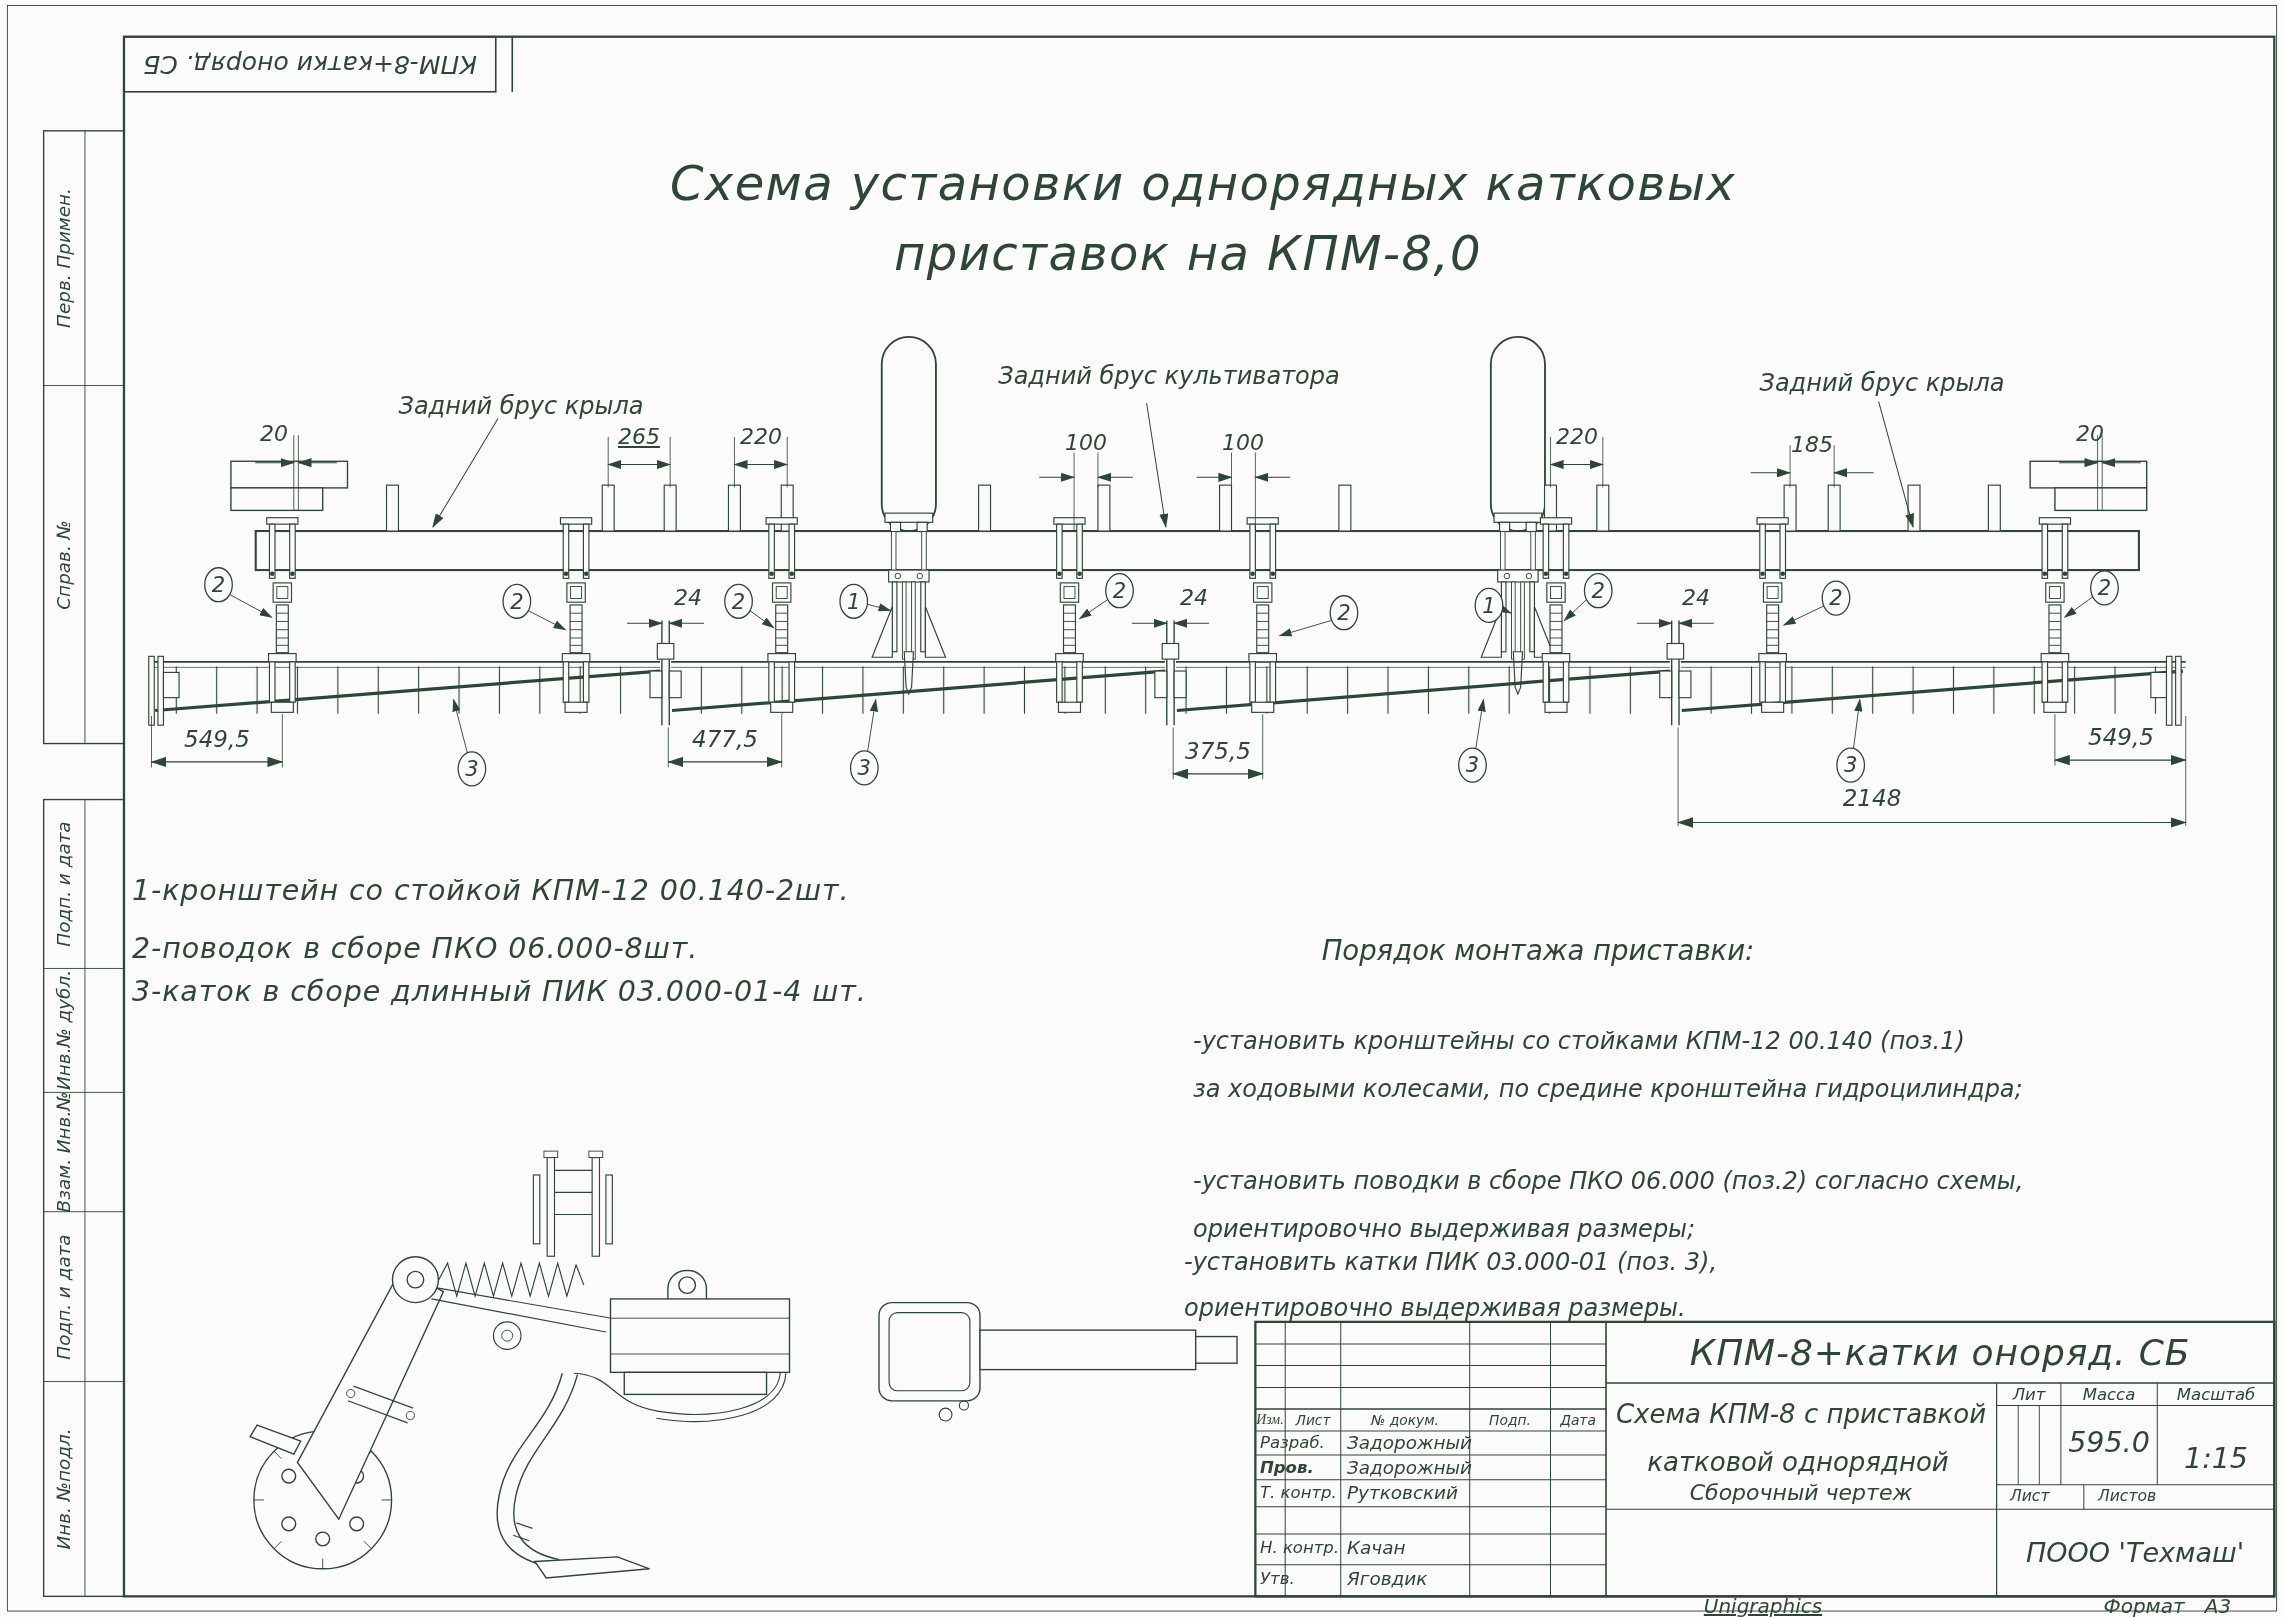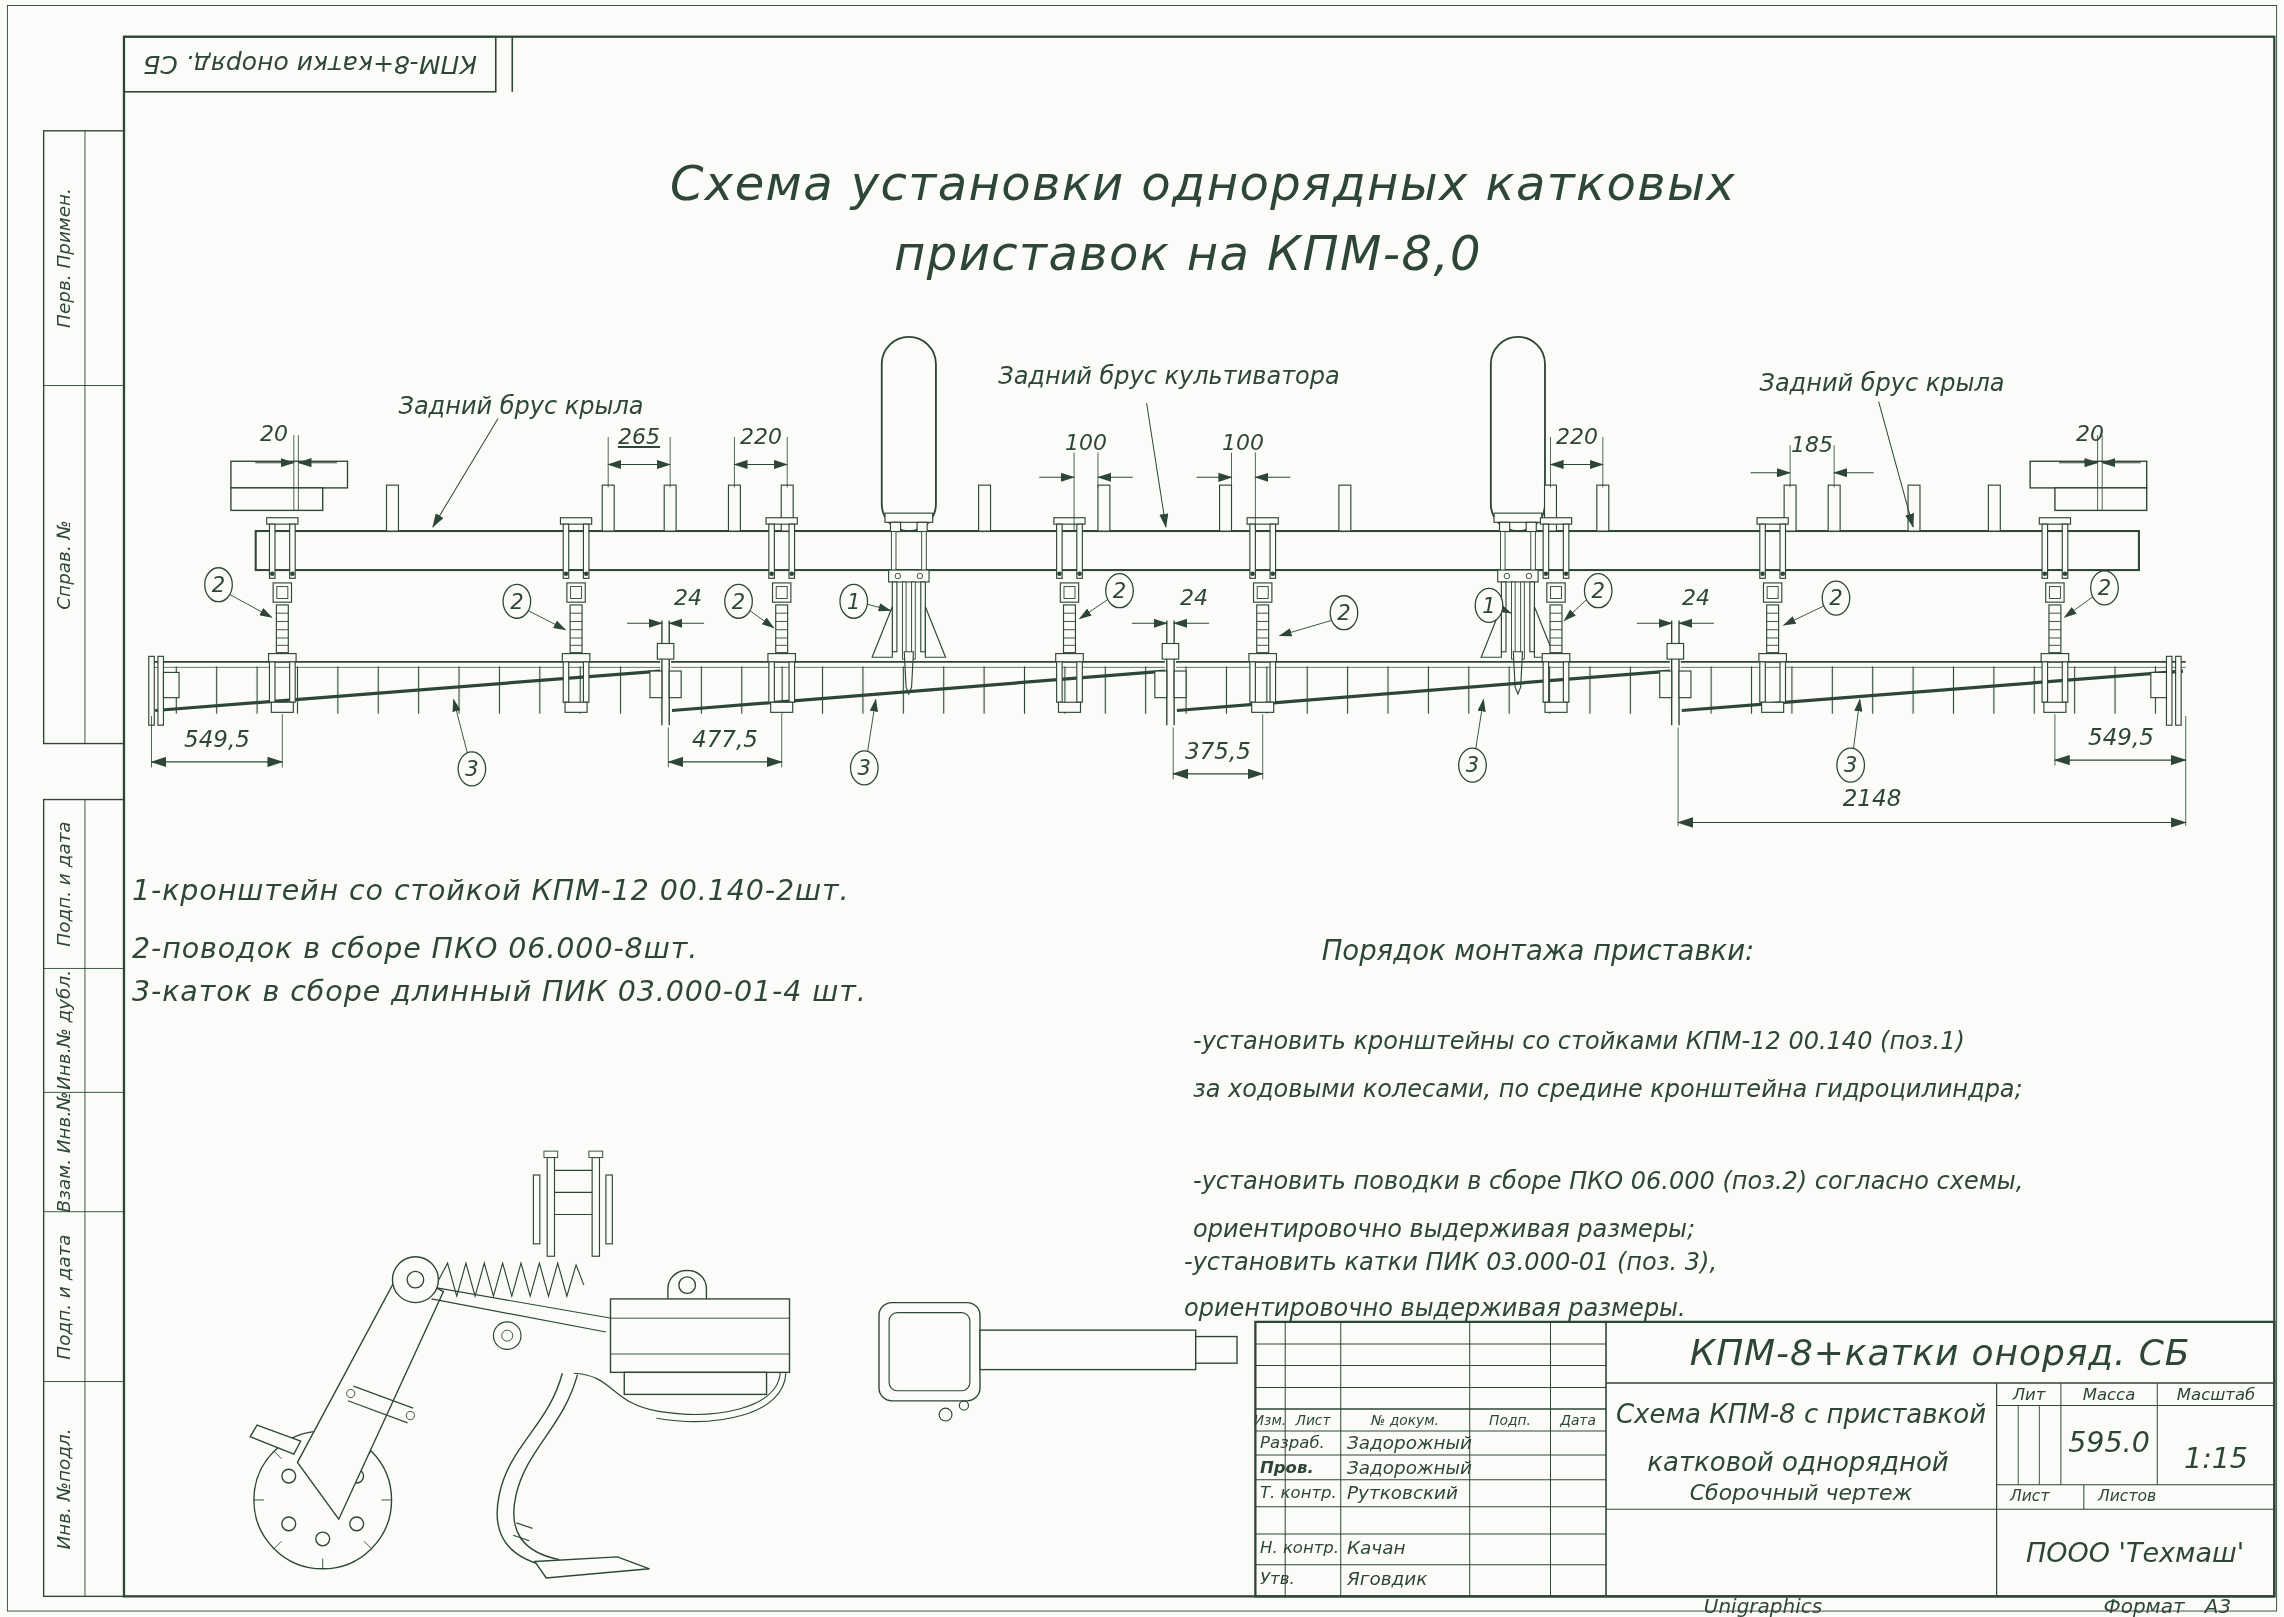--- a/index.html
+++ b/index.html
@@ -398,21 +398,21 @@
 <div class="t rot90" style="left:64px;top:884px;font-size:18.4px;">Подп. и дата</div>
 <div class="t rot90" style="left:64px;top:1030px;font-size:18.4px;">Инв.№ дубл.</div>
 <div class="t rot90" style="left:64px;top:1152px;font-size:18.4px;">Взам. Инв.№</div>
 <div class="t rot90" style="left:64px;top:1297px;font-size:18.4px;">Подп. и дата</div>
 <div class="t rot90" style="left:64px;top:1489px;font-size:18.4px;">Инв. №подл.</div>
 
 <div class="t tc" style="left:1940px;top:1334px;font-size:36px;letter-spacing:0.9px;">КПМ-8+катки оноряд. СБ</div>
 <div class="t tc" style="left:1801px;top:1401px;font-size:26px;">Схема КПМ-8 с приставкой</div>
 <div class="t tc" style="left:1798px;top:1449px;font-size:26px;">катковой однорядной</div>
 <div class="t tc" style="left:1801px;top:1481px;font-size:22px;">Сборочный чертеж</div>
-<div class="t tc" style="left:1270px;top:1413px;font-size:13.8px;">Изм.</div>
+<div class="t tc" style="left:1270px;top:1413px;font-size:13.8px;font-family:Liberation Serif, serif;">Изм.</div>
 <div class="t tc" style="left:1313px;top:1413px;font-size:13.8px;">Лист</div>
 <div class="t tc" style="left:1405px;top:1413px;font-size:13.8px;">№ докум.</div>
 <div class="t tc" style="left:1510px;top:1413px;font-size:13.8px;">Подп.</div>
 <div class="t tc" style="left:1578px;top:1413px;font-size:13.8px;">Дата</div>
 <div class="t" style="left:1260px;top:1434px;font-size:16.5px;">Разраб.</div>
 <div class="t" style="left:1347px;top:1433px;font-size:18.4px;">Задорожный</div>
 <div class="t" style="left:1260px;top:1459px;font-size:16.5px;font-weight:bold;">Пров.</div>
 <div class="t" style="left:1347px;top:1458px;font-size:18.4px;">Задорожный</div>
 <div class="t" style="left:1260px;top:1484px;font-size:16.5px;">Т. контр.</div>
 <div class="t" style="left:1347px;top:1483px;font-size:18.4px;">Рутковский</div>
@@ -422,18 +422,18 @@
 <div class="t" style="left:1347px;top:1569px;font-size:18.4px;">Яговдик</div>
 <div class="t tc" style="left:2029px;top:1386px;font-size:16.5px;">Лит</div>
 <div class="t tc" style="left:2109px;top:1386px;font-size:16.5px;">Масса</div>
 <div class="t tc" style="left:2216px;top:1386px;font-size:16.5px;">Масштаб</div>
 <div class="t tc" style="left:2109px;top:1428px;font-size:28.5px;">595.0</div>
 <div class="t tc" style="left:2216px;top:1444px;font-size:28.5px;">1:15</div>
 <div class="t" style="left:2010px;top:1488px;font-size:15.6px;">Лист</div>
 <div class="t" style="left:2098px;top:1488px;font-size:15.6px;">Листов</div>
 <div class="t tc" style="left:2135px;top:1539px;font-size:27px;">ПООО 'Техмаш'</div>
 
-<div class="t tc" style="left:1763px;top:1596px;font-size:20px;">Unigraphics</div>
+<div class="t tc" style="left:1763px;top:1596px;font-size:20px;text-decoration:underline;">Unigraphics</div>
 <div class="t tc" style="left:2144px;top:1596px;font-size:20px;">Формат</div>
 <div class="t tc" style="left:2218px;top:1596px;font-size:20px;">A3</div>
 
 </div>
 
 
 </body></html>

